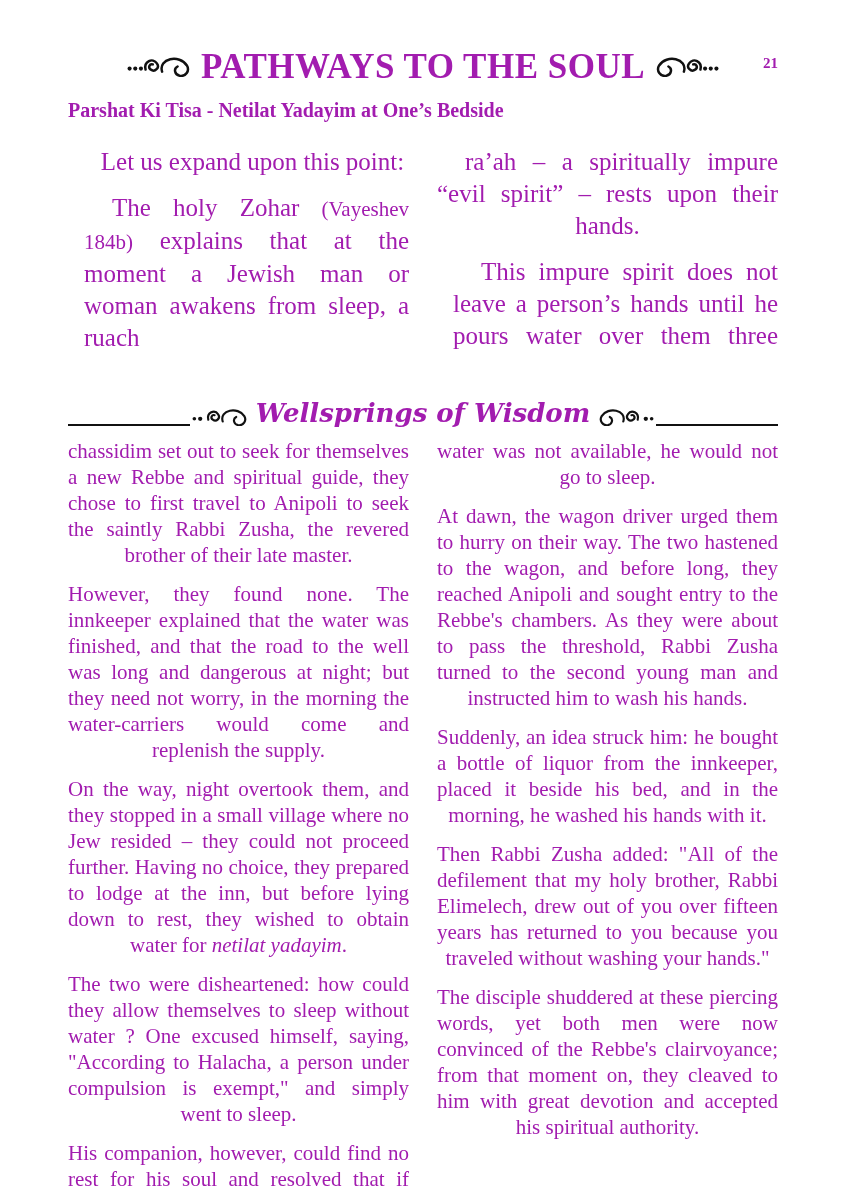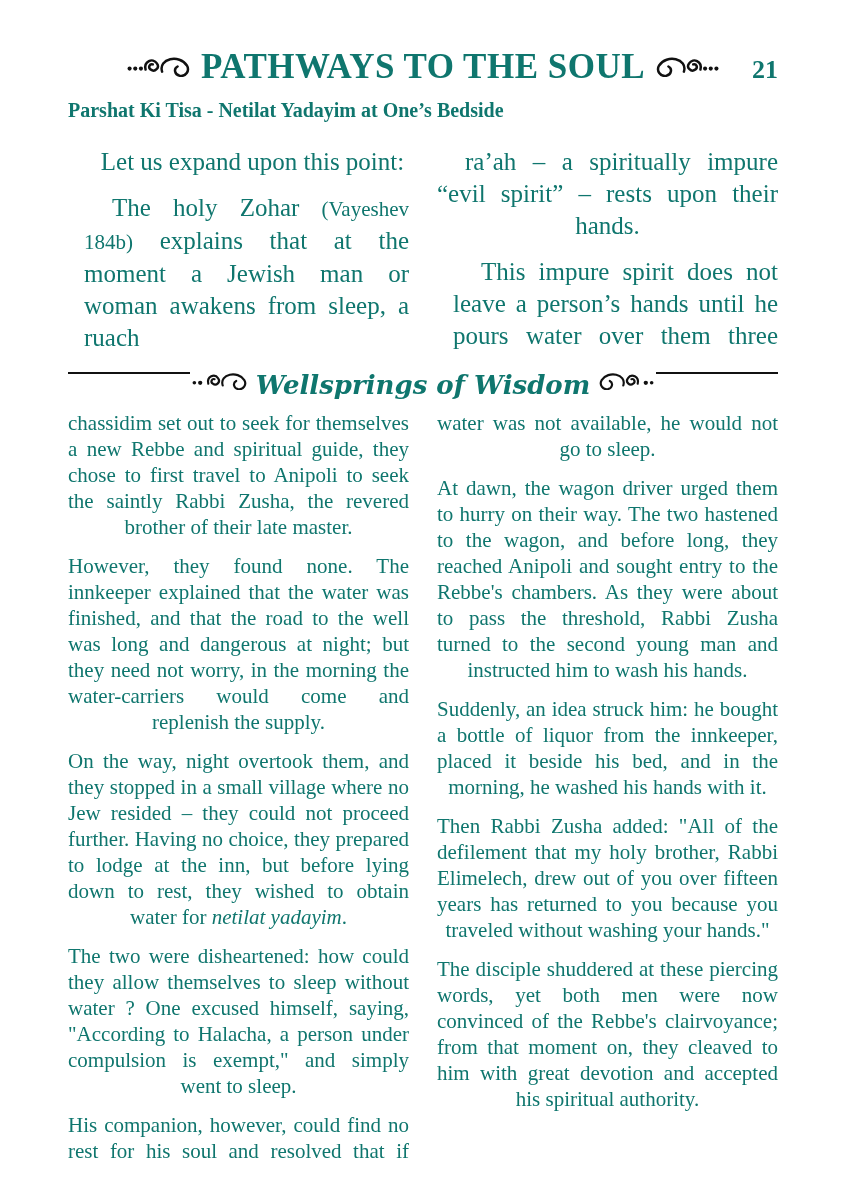--- a/index.html
+++ b/index.html
@@ -3,21 +3,21 @@
 <meta charset="utf-8">
 <style>
   * { box-sizing: border-box; }
   html, body { margin: 0; padding: 0; background: #e8e8e8; }
   .page {
     position: relative;
     width: 846px;
     height: 1200px;
     margin: 0 auto;
     background: #ffffff;
-    color: #0f766e;
+    color: #a21caf;
     font-family: "Liberation Serif", "DejaVu Serif", serif;
     padding: 42px 68px 0 68px;
     overflow: hidden;
   }
 
   
   .title-row {
     position: relative;
     display: flex;
     align-items: center;
@@ -30,21 +30,21 @@
     font-weight: bold;
     letter-spacing: 0.5px;
     white-space: nowrap;
     margin: 0;
     line-height: 1;
   }
   .page-number {
     position: absolute;
     right: 0;
     top: 13px;
-    font-size: 26px;
+    font-size: 15px;
     font-weight: bold;
   }
   .subtitle {
     margin: 9px 0 0 0;
     text-align: left;
     font-size: 20px;
     font-weight: bold;
   }
   .flourish { color: #111; flex: 0 0 auto; }
   .flourish.mirror { transform: scaleX(-1); }
@@ -61,22 +61,22 @@
     text-indent: 28px;
     text-align: justify;
     text-align-last: center;
   }
   .top-section p.cont { text-align-last: justify; margin-left: 16px; }
   .cite { font-size: 21px; }
 
   
   .divider {
     display: flex;
-    align-items: flex-start;
-    margin: 4px 0 12px 0;
+    align-items: flex-end;
+    margin: 32px 0 12px 0;
   }
   .divider .rule { flex: 1 1 auto; height: 2px; background: #111; }
   .ws-title {
     font-family: "DejaVu Serif", serif;
     font-style: italic;
     font-weight: bold;
     font-size: 26px;
     white-space: nowrap;
     padding: 0 6px;
     line-height: 1;

